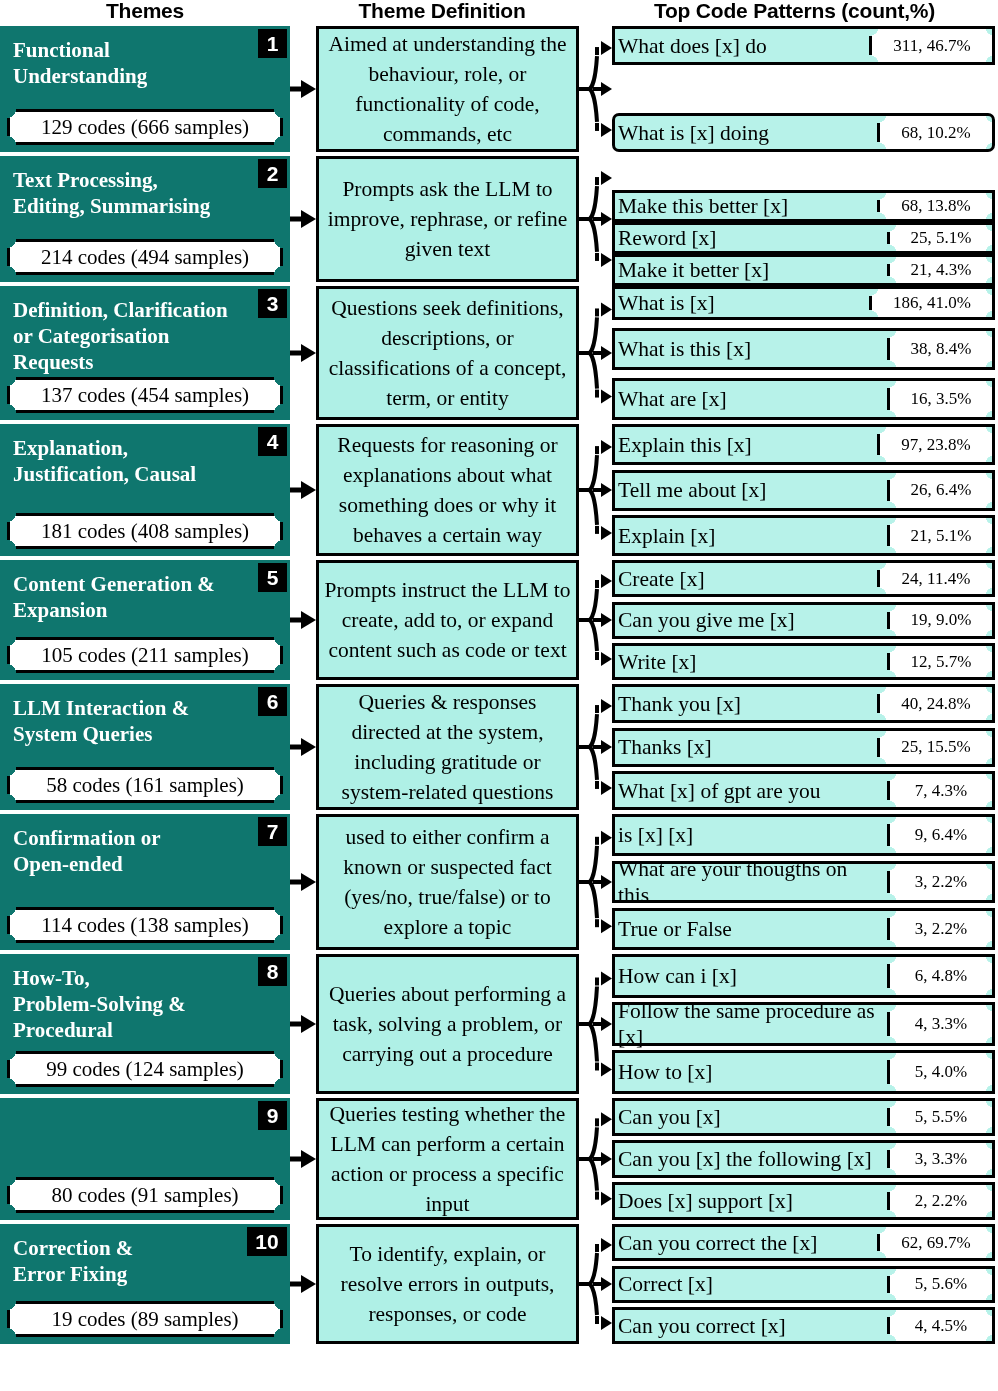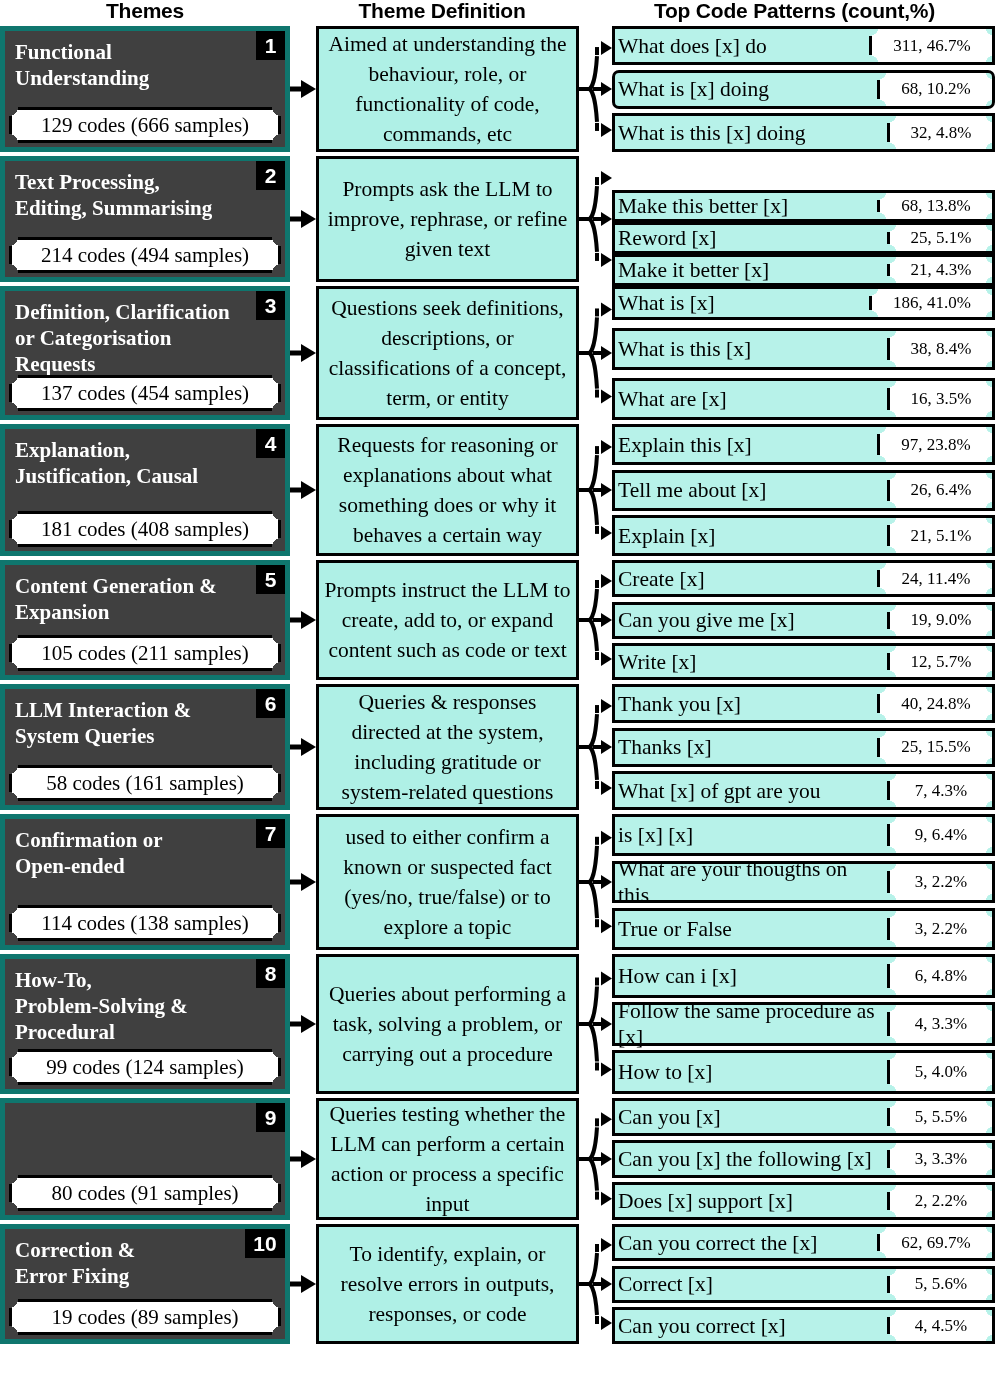--- a/index.html
+++ b/index.html
@@ -41,22 +41,22 @@
     display: flex;
     align-items: stretch;
     margin-bottom: 4px;
   }
 
   
   .theme-col { width: 290px; flex: 0 0 290px; position: relative; }
   .theme-card {
     position: relative;
     height: 100%;
-    background: #404040;
-    border: 5px solid #0f766e;
+    background: #0f766e;
+    border: 3px solid #0f766e;
     overflow: hidden;
   }
   .theme-title {
     font-family: "Liberation Serif", serif;
     font-weight: bold;
     color: #ffffff;
     font-size: 21px;
     line-height: 26px;
     padding: 8px 34px 0 10px;
     white-space: nowrap;
@@ -234,24 +234,20 @@
         </div>
         <div class="pat-col">
           <div class="pat-box" style="height: 39px;">
             <div class="pat-label" style="padding-right: 128px;">What does [x] do</div>
             <div class="pat-count wider">311, 46.7%</div>
           </div>
           <div class="pat-box" style="height: 39px; border-radius: 7px;">
             <div class="pat-label" style="padding-right: 120px;">What is [x] doing</div>
             <div class="pat-count">68, 10.2%</div>
           </div>
-          <div class="pat-box" style="height: 39px;">
-            <div class="pat-label" style="padding-right: 110px;">What is this [x] doing</div>
-            <div class="pat-count narrow">32, 4.8%</div>
-          </div>
         </div>
       </div>
       <div class="row" style="height: 126px;">
         <div class="theme-col">
           <div class="theme-card">
             <div class="theme-title">
               <span>Text Processing,</span>
               <span>Editing, Summarising</span>
             </div>
             <div class="theme-num">2</div>

